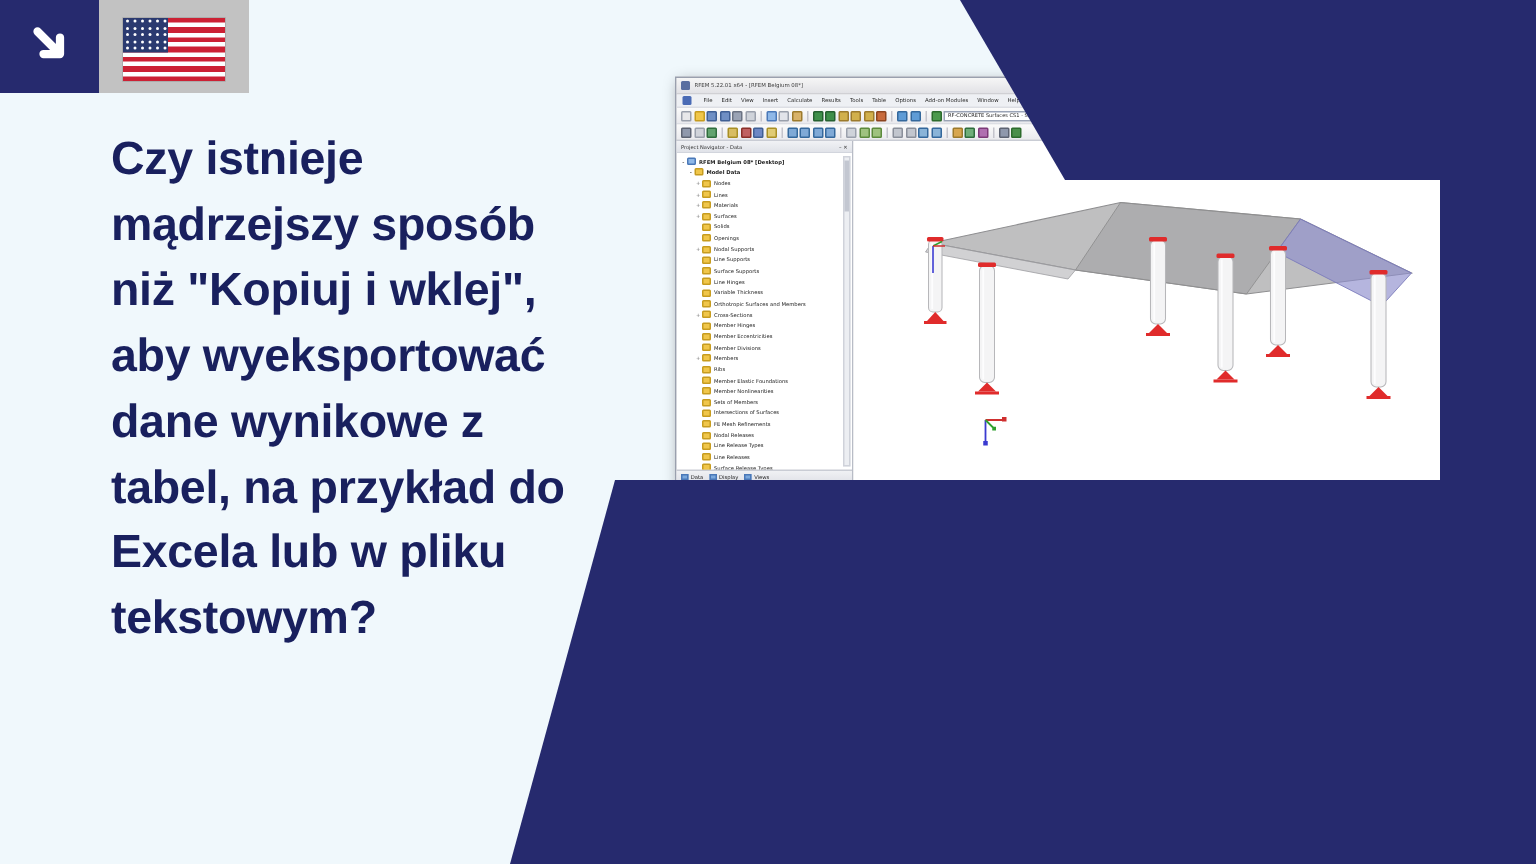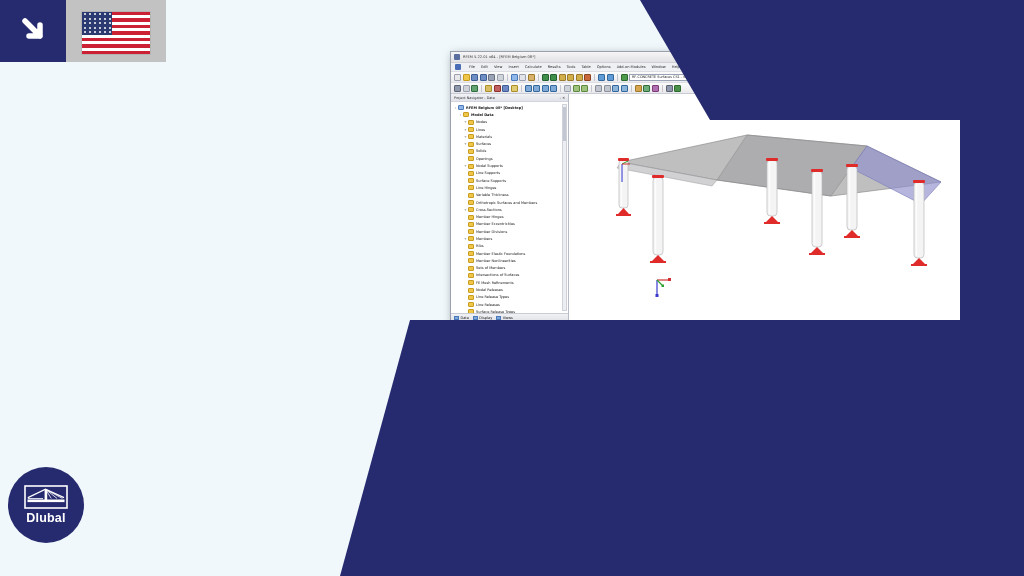--- a/index.html
+++ b/index.html
@@ -260,32 +260,29 @@
         <i></i>
       <i></i>
         <i></i>
         <i></i>
         <i></i>
         <i></i>
         <i></i>
     </div>
   </div>
 
-
-  <div class="logo-circle">
-    <svg class="logo-mark" viewBox="0 0 44 24">
-      <rect x="1" y="1" width="42" height="22" fill="none" stroke="#ffffff" stroke-width="1.6"></rect>
-      <rect x="3.5" y="14.5" width="37" height="2.6" fill="#ffffff"></rect>
-      <rect x="20.6" y="4" width="2.6" height="11" fill="#ffffff"></rect>
-      <path d="M4 12.6 L21.5 4.2 L40 12.6" fill="none" stroke="#ffffff" stroke-width="1.2"></path>
-      <path d="M21.8 4.6 L33 13.4 M21.8 4.6 L27.2 13.4 M21.8 4.6 L38.4 13.4" stroke="#ffffff" stroke-width="0.8" fill="none"></path>
-      <path d="M4.2 12.2 L4.2 13.6 L19 13.6" stroke="#ffffff" stroke-width="0.9" fill="none"></path>
-    </svg>
-    <div class="logo-word">Dlubal</div>
-  </div>
+  <div class="headline">Czy istnieje
+mądrzejszy sposób
+niż "Kopiuj i wklej",
+aby wyeksportować
+dane wynikowe z
+tabel, na przykład do
+Excela lub w pliku
+tekstowym?</div>
+
 
   <div class="app-window">
 
     <div class="titlebar">
       <div class="tb-icon"></div>
       <div class="tb-title">RFEM 5.22.01 x64 - [RFEM Belgium 08*]</div>
       <div class="tb-spacer"></div>
       <div class="tb-btn">–</div>
       <div class="tb-btn">□</div>
       <div class="tb-btn">✕</div>

